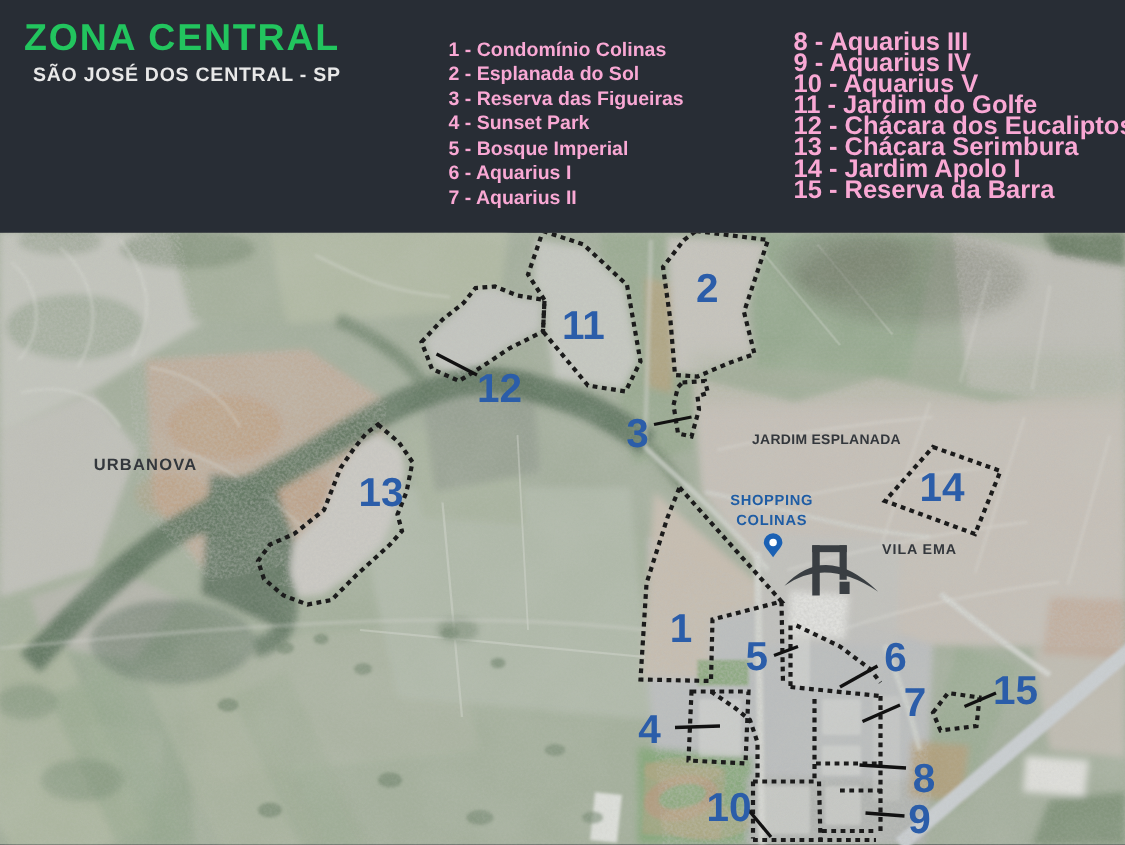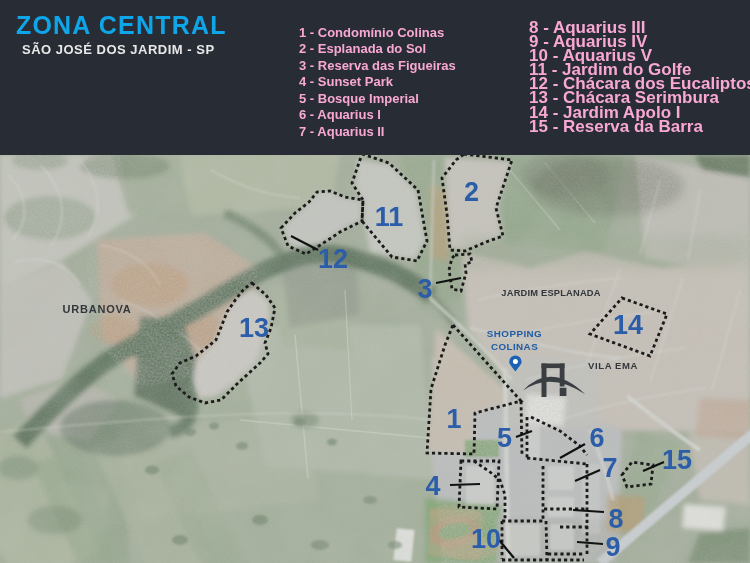--- a/index.html
+++ b/index.html
@@ -1,34 +1,34 @@
 <!DOCTYPE html>
 <html><head>
 <meta charset="utf-8">
 <style>
   html,body{margin:0;padding:0;}
   body{width:750px;height:563px;overflow:hidden;font-family:"Liberation Sans",sans-serif;background:#282d35;}
   #page{position:relative;width:750px;height:563px;}
   #header{position:absolute;left:0;top:0;width:750px;height:155px;background:#282d35;z-index:5;}
-  #title{position:absolute;left:16px;top:10.5px;font-size:25px;font-weight:bold;color:#0ea5e9;letter-spacing:1.2px;}
+  #title{position:absolute;left:16px;top:10.5px;font-size:25px;font-weight:bold;color:#22c55e;letter-spacing:1.2px;}
   #subtitle{position:absolute;left:22px;top:41.5px;font-size:13px;font-weight:bold;color:#e8e8e8;letter-spacing:0.5px;}
   .leg{position:absolute;color:#f9a8d4;font-weight:bold;white-space:nowrap;}
   #leg1{left:299px;top:24.5px;font-size:13px;line-height:16.5px;}
   #leg2{left:529px;top:21px;font-size:17px;line-height:14.1px;}
   #map{position:absolute;left:0;top:155px;width:750px;height:408px;}
 </style>
 </head>
 <body>
 <div id="page">
 
   <div id="header">
 
     <div id="title">ZONA CENTRAL</div>
 
-    <div id="subtitle">SÃO JOSÉ DOS JARDIM - SP</div>
+    <div id="subtitle">SÃO JOSÉ DOS CENTRAL - SP</div>
 
     <div id="leg1" class="leg">1 - Condomínio Colinas<br>2 - Esplanada do Sol<br>3 - Reserva das Figueiras<br>4 - Sunset Park<br>5 - Bosque Imperial<br>6 - Aquarius I<br>7 - Aquarius II</div>
 
     <div id="leg2" class="leg">8 - Aquarius III<br>9 - Aquarius IV<br>10 - Aquarius V<br>11 - Jardim do Golfe<br>12 - Chácara dos Eucaliptos<br>13 - Chácara Serimbura<br>14 - Jardim Apolo I<br>15 - Reserva da Barra</div>
   </div>
 
   <svg id="map" viewBox="0 155 750 408">
     <defs>
       <filter id="b6" x="-30%" y="-30%" width="160%" height="160%">
           <feGaussianBlur stdDeviation="5"></feGaussianBlur>

